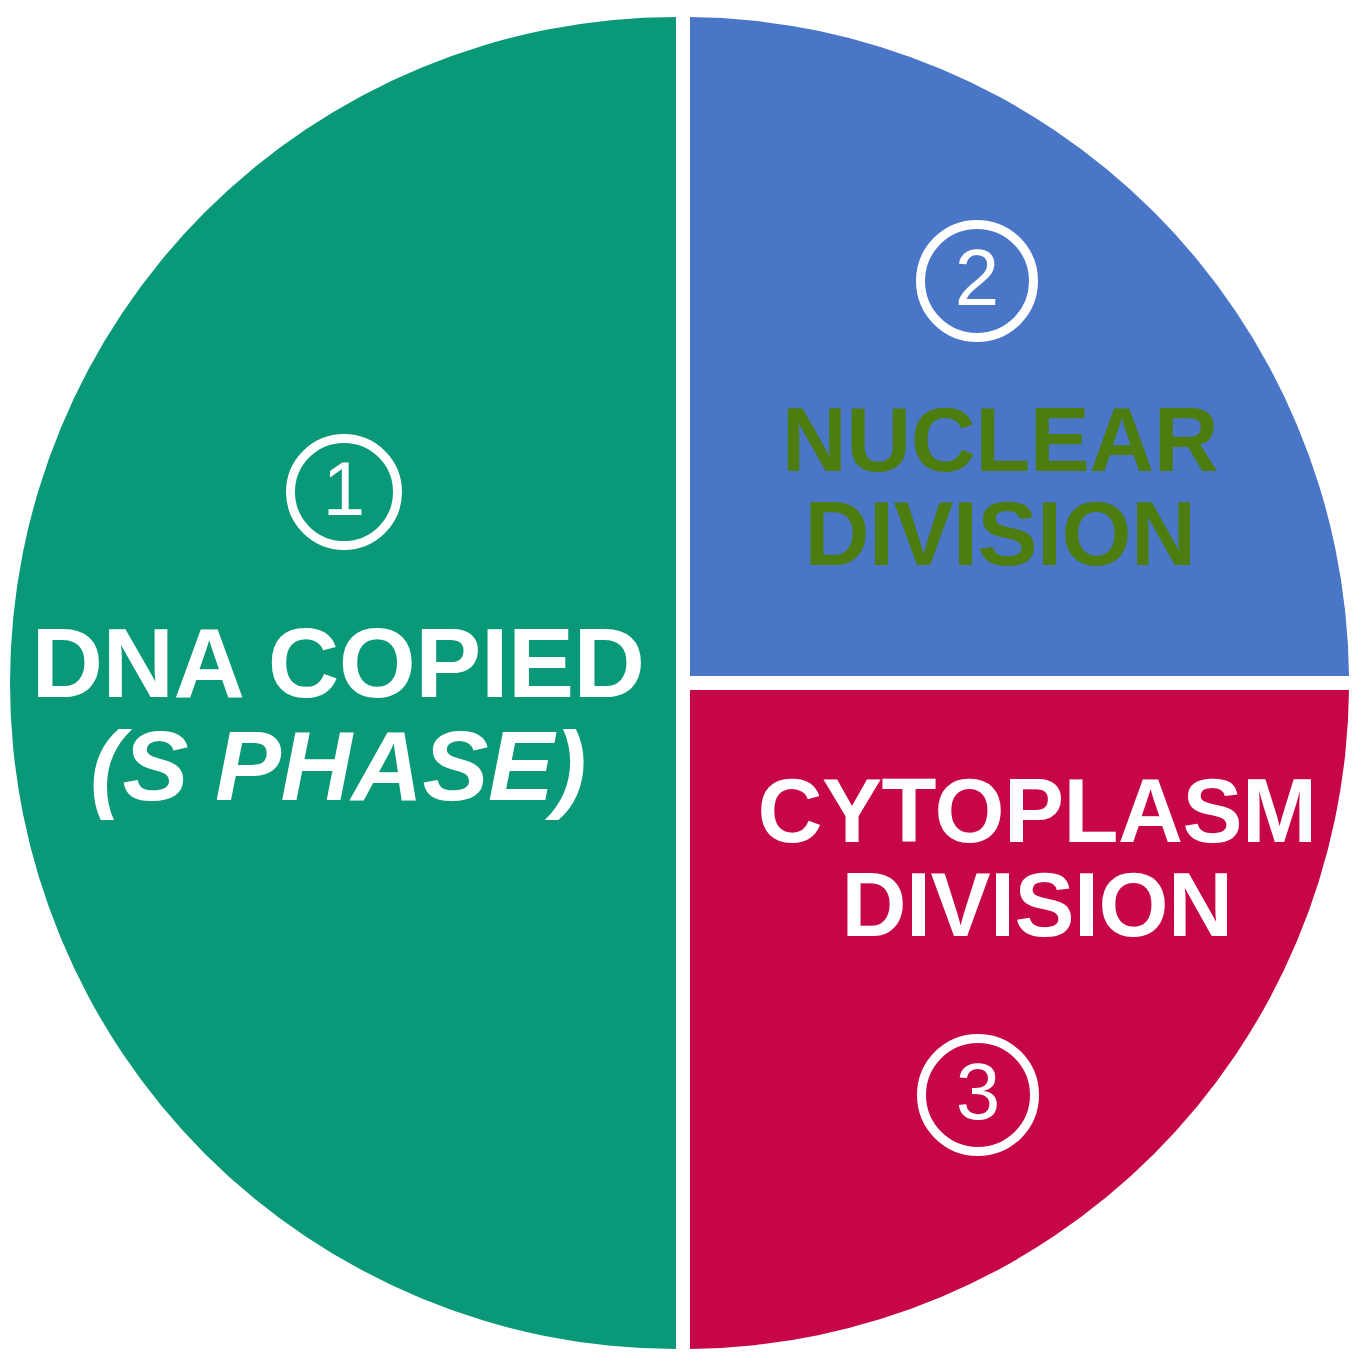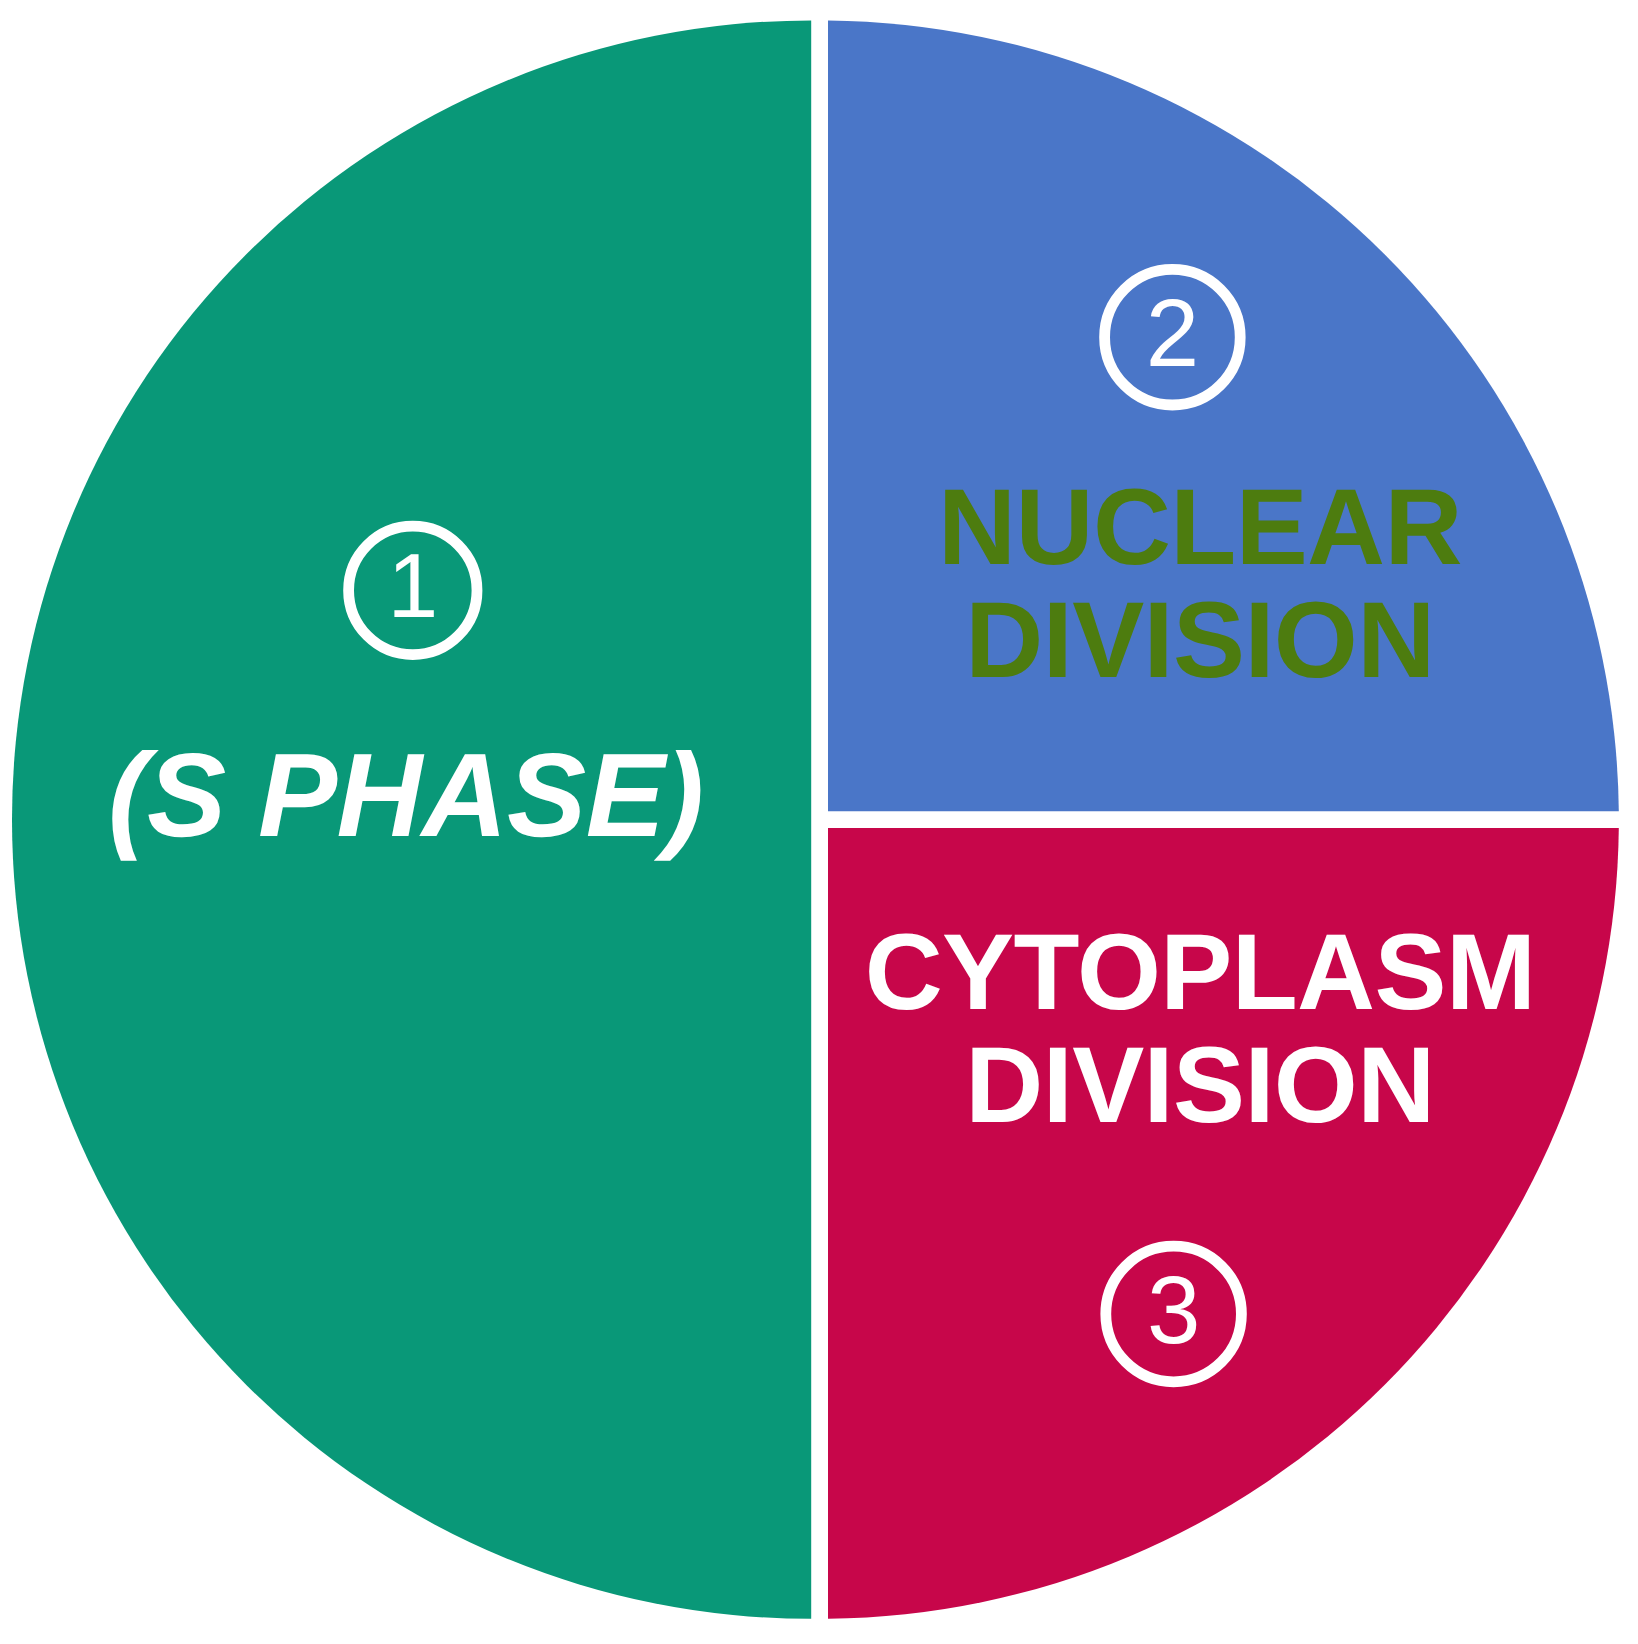--- a/index.html
+++ b/index.html
@@ -58,21 +58,21 @@
   }
   
   #label-blue {
     left: 690px;
     top: 394px;
     width: 620px;
     font-size: 90px;
   }
   
   #label-crimson {
-    left: 690px;
+    left: 727px;
     top: 765px;
     width: 620px;
     font-size: 90px;
   }
   .badge {
     position: absolute;
     border-radius: 50%;
     border: 9px solid #ffffff;
     box-sizing: border-box;
     color: #ffffff;
@@ -123,20 +123,21 @@
     <path id="seg-crimson-path" d="M 1349 690 A 666 666 0 0 1 690 1349 L 690 690 Z" fill="#C7064A"></path>
   </svg>
 
   <div class="overlay-layer">
 
     <div class="badge" id="badge-1" style="pointer-events: auto; color: rgb(255, 255, 255);">
       <span class="badge-num">1</span>
     </div>
 
     <div class="seg-label" id="label-green" style="color: rgb(255, 255, 255);">
+      <span class="line1">DNA COPIED</span>
       <span class="line2">(S PHASE)</span>
     </div>
 
     <div class="badge" id="badge-2" style="pointer-events: auto; color: rgb(255, 255, 255);">
       <span class="badge-num">2</span>
     </div>
 
     <div class="seg-label" id="label-blue" style="color: #4d7c0f;">
       <span class="line1">NUCLEAR</span><br>
       <span class="line2">DIVISION</span>

